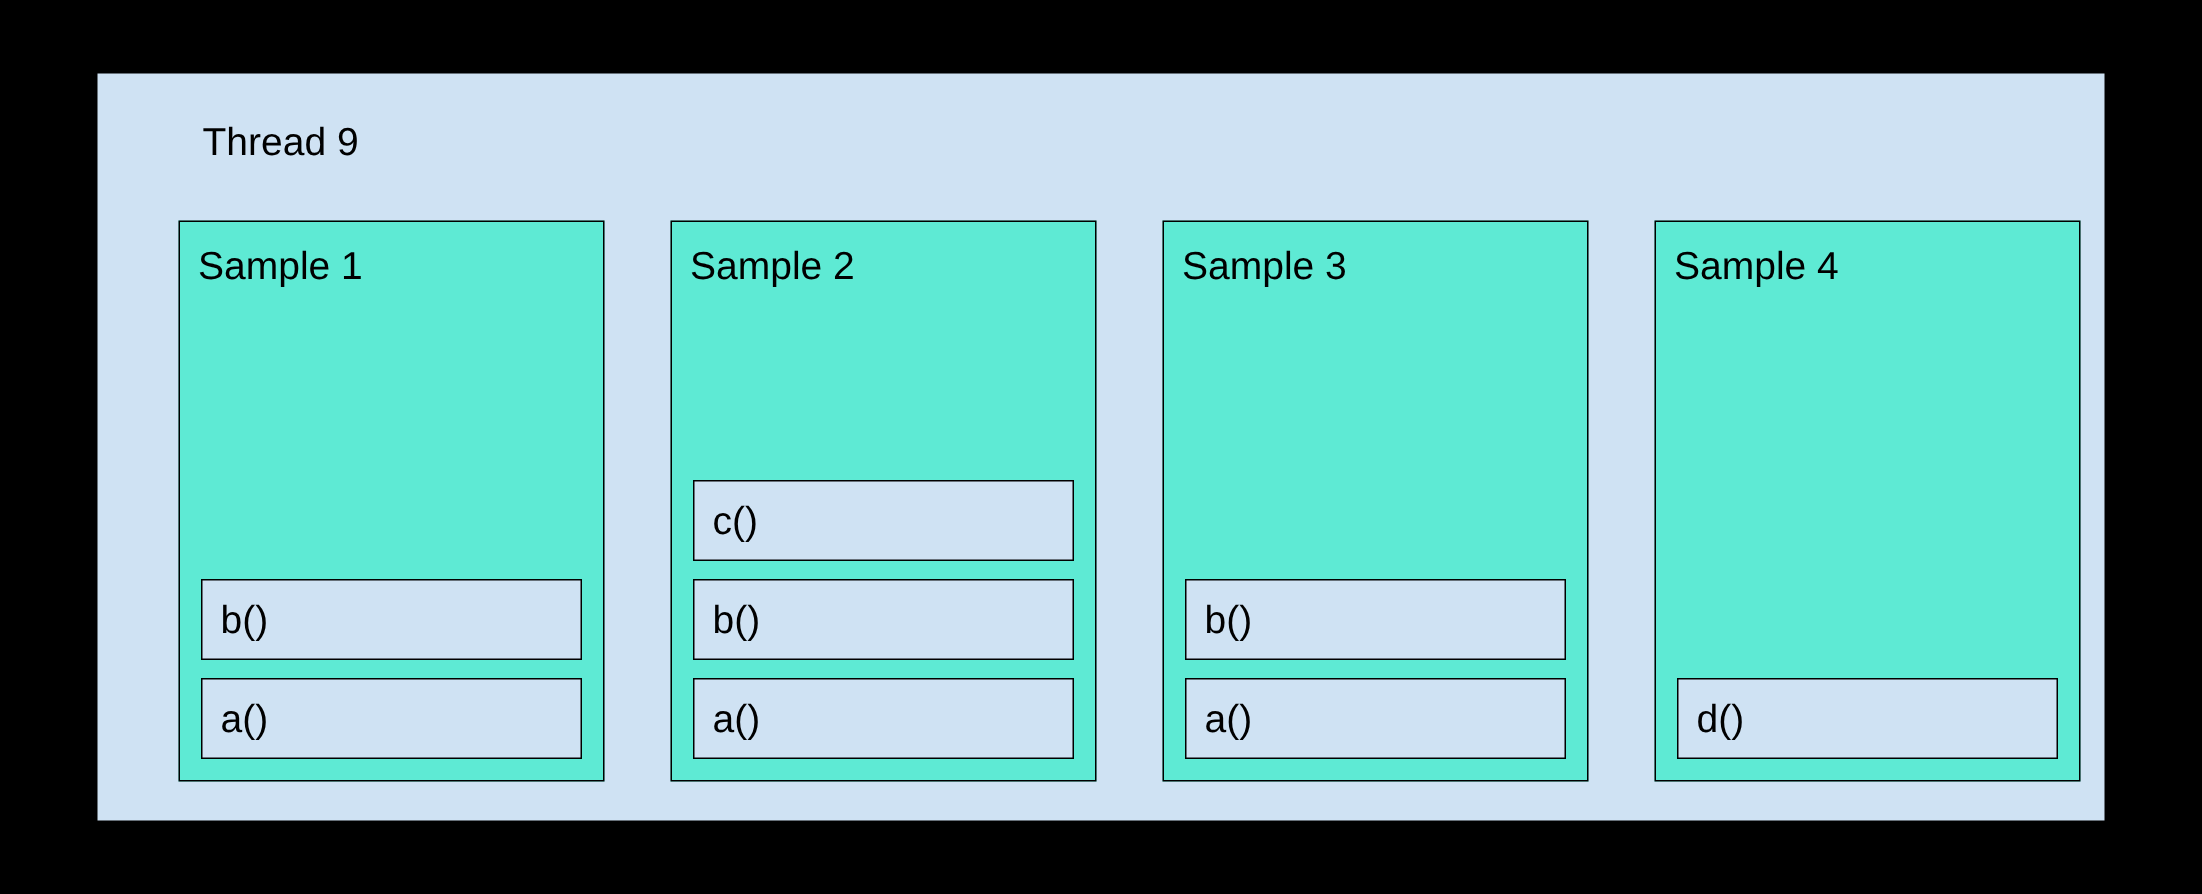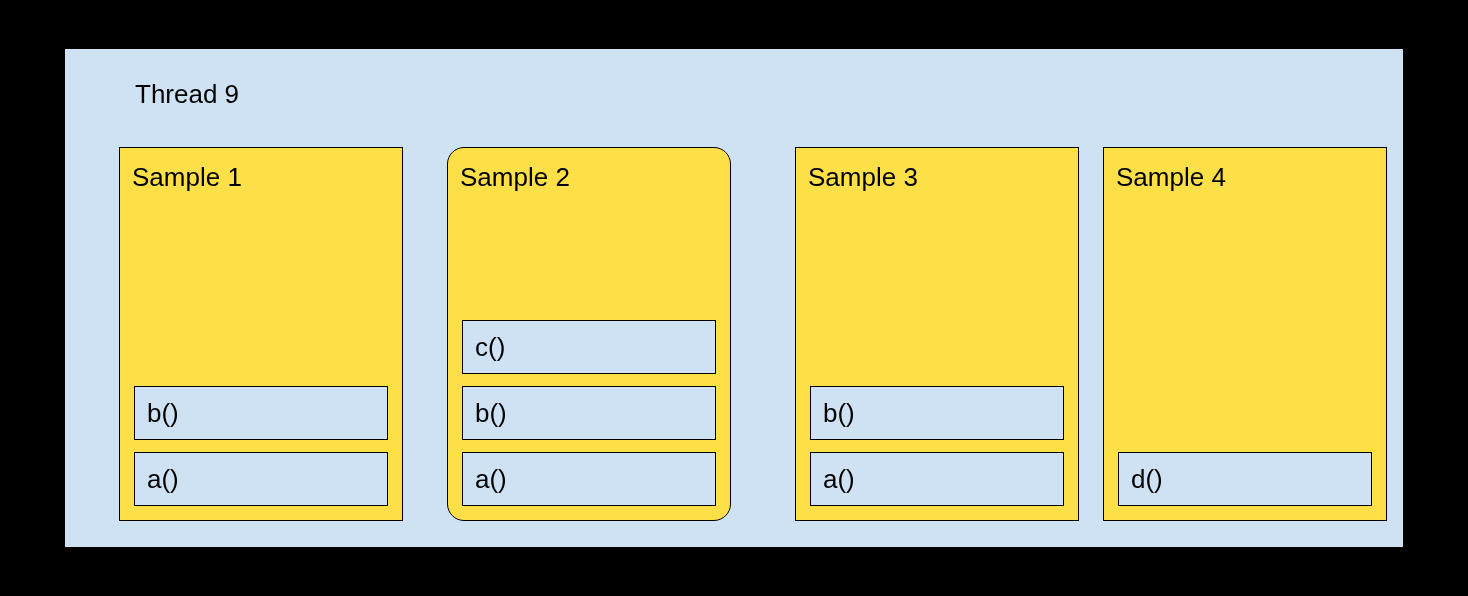--- a/index.html
+++ b/index.html
@@ -25,21 +25,21 @@
   .thread-title {
     position: absolute;
     left: 70px;
     top: 30px;
   }
   .sample {
     position: absolute;
     top: 98px;
     width: 284px;
     height: 374px;
-    background: #fde047;
+    background: #5eead4;
     border: 1px solid #000;
     box-sizing: border-box;
   }
   .sample-title {
     position: absolute;
     left: 12px;
     top: 14px;
   }
   .frame {
     position: absolute;
@@ -50,22 +50,22 @@
     border: 1px solid #000;
     box-sizing: border-box;
     padding-left: 12px;
     display: flex;
     align-items: center;
   }
   .row1 { top: 304px; }
   .row2 { top: 238px; }
   .row3 { top: 172px; }
   .s1 { left: 54px; }
-  .s2 { left: 382px; border-radius: 17px; }
-  .s3 { left: 710px; margin-left: 20px; }
+  .s2 { left: 382px; }
+  .s3 { left: 710px; }
   .s4 { left: 1038px; text-align: center; }
 </style>
 </head>
 <body>
 
 <div class="thread">
   <div class="thread-title">Thread 9</div>
 
   <div class="sample s1">
     <div class="sample-title">Sample 1</div>

